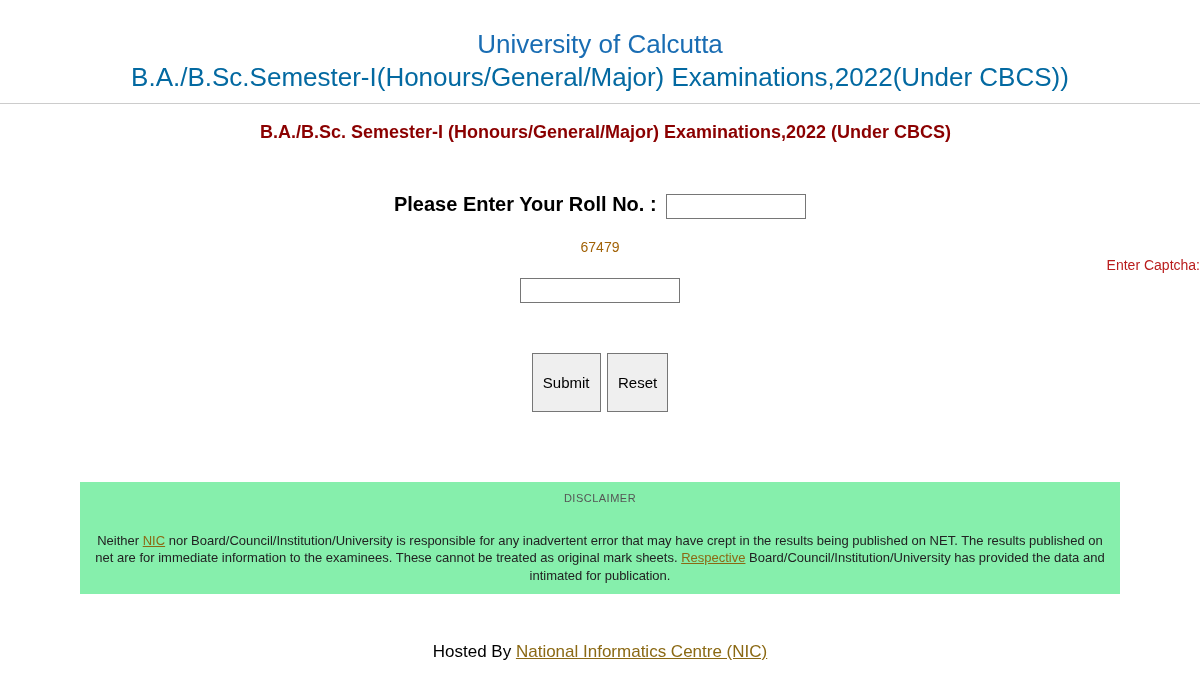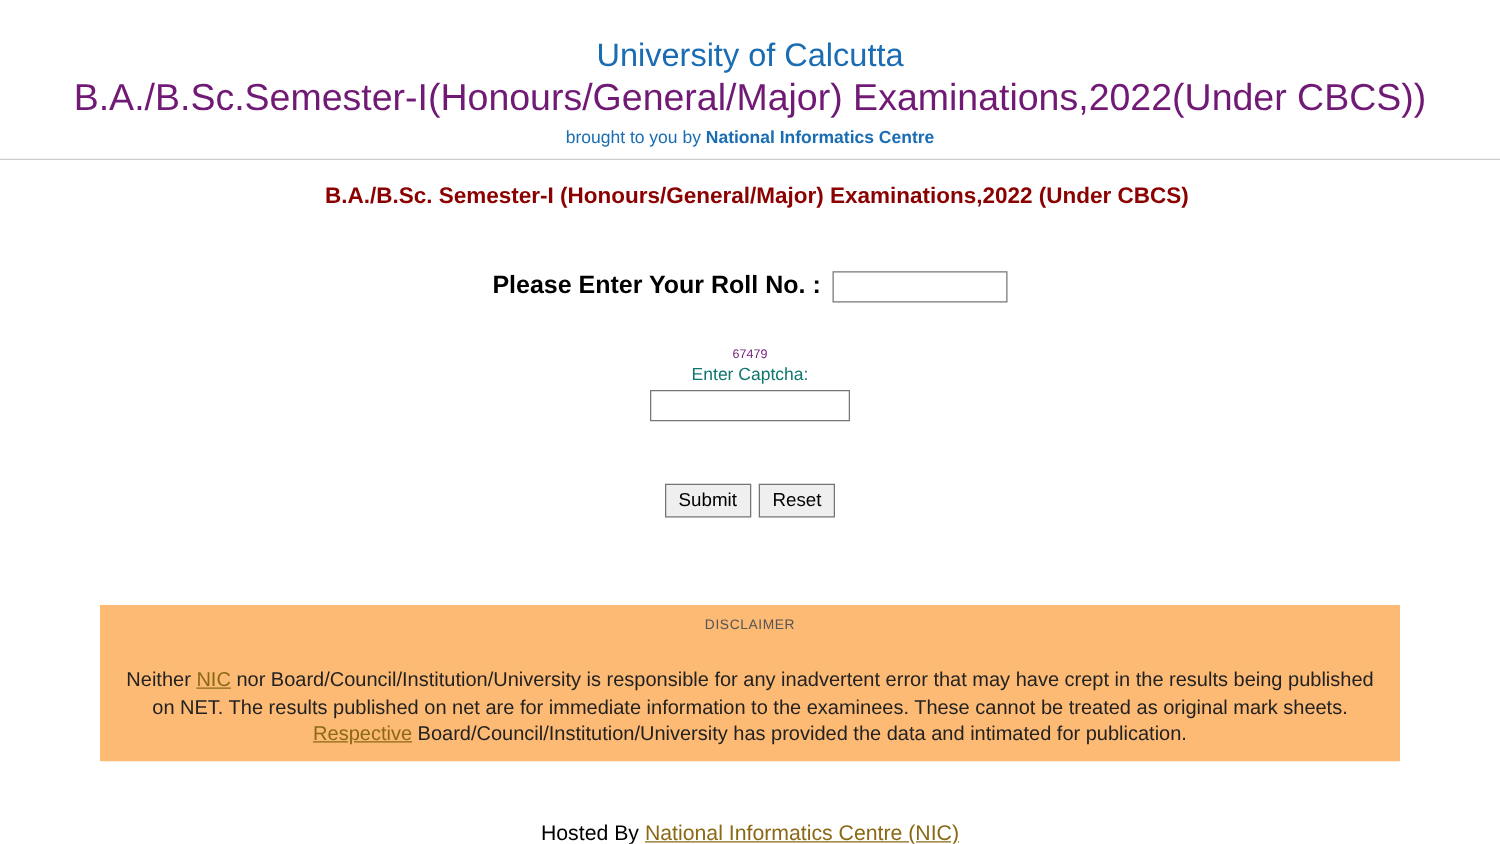--- a/index.html
+++ b/index.html
@@ -17,22 +17,22 @@
       text-align: center;
       padding-top: 5px;
       margin-top: 24px;
     }
     .title-main {
       color: #1a6db3;
       font-size: 26px;
       font-weight: normal;
     }
     .title-sub {
-      color: #701a75;
-      font-size: 30px;
+      color: #0369a1;
+      font-size: 26px;
       font-weight: normal;
       margin-top: 2px;
     }
     .brought-by {
       font-size: 14px;
       color: #1a6db3;
       margin-top: 5px;
     }
     .brought-by-bold {
       font-weight: bold;
@@ -63,64 +63,64 @@
       width: 140px;
       height: 25px;
       border: 1px solid #767676;
       margin-left: 5px;
       vertical-align: baseline;
       font-size: 14px;
       padding: 2px 4px;
     }
     .captcha-code {
       text-align: center;
-      font-size: 10px;
-      margin-top: 36px;
-      color: #701a75;
+      font-size: 14px;
+      margin-top: 20px;
+      color: #a16207;
     }
     .captcha-label {
-      text-align: center;
+      text-align: right;
       font-size: 14px;
       margin-top: 2px;
-      color: #0f766e;
+      color: #b91c1c;
     }
     .captcha-input {
       width: 160px;
       height: 25px;
       border: 1px solid #767676;
       margin-top: 5px;
       font-size: 14px;
       padding: 2px 4px;
     }
     .button-row {
       text-align: center;
       margin-top: 50px;
     }
     .btn {
-      padding: 4px 10px;
+      padding: 20px 10px;
       font-size: 15px;
       background: #efefef;
       border: 1px solid #767676;
       cursor: pointer;
       margin: 0 1px;
     }
     .disclaimer-box {
-      background: #fdba74;
+      background: #86efac;
       margin: 70px 80px 0 80px;
       padding: 10px 12px;
       text-align: center;
     }
     .disclaimer-title {
       font-size: 11px;
       color: #555;
       margin-bottom: 8px;
       letter-spacing: 0.5px;
     }
     .disclaimer-text {
-      font-size: 16px;
+      font-size: 13px;
       color: #222;
       line-height: 1.35;
       margin-top: 28px;
     }
     .disclaimer-link {
       color: #8B6914;
       text-decoration: underline;
     }
     .footer {
       text-align: center;
@@ -133,23 +133,20 @@
       color: #8B6914;
       text-decoration: underline;
     }
   </style>
 </head>
 <body>
 
 <div class="header">
   <div class="title-main">University of Calcutta</div>
   <div class="title-sub">B.A./B.Sc.Semester-I(Honours/General/Major) Examinations,2022(Under CBCS))</div>
-  <div class="brought-by">
-    <span>brought to you by </span><span class="brought-by-bold">National Informatics Centre</span>
-  </div>
 </div>
 
 <hr class="hr-line">
 
 <div class="exam-heading">B.A./B.Sc. Semester-I (Honours/General/Major) Examinations,2022 (Under CBCS)</div>
 
 <div class="form-area">
   <span class="roll-label">Please Enter Your Roll No. :</span>
   <input type="text" class="roll-input" style="">
   

